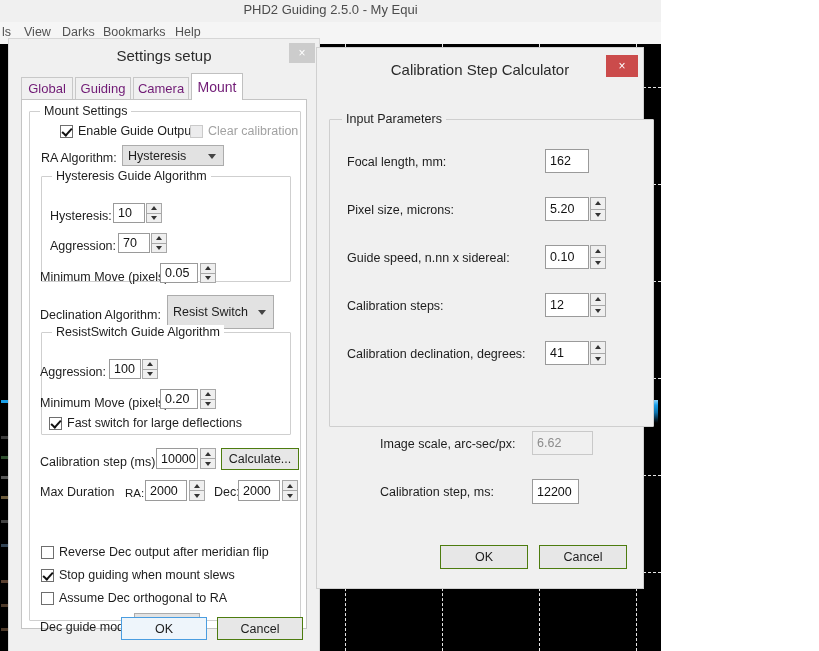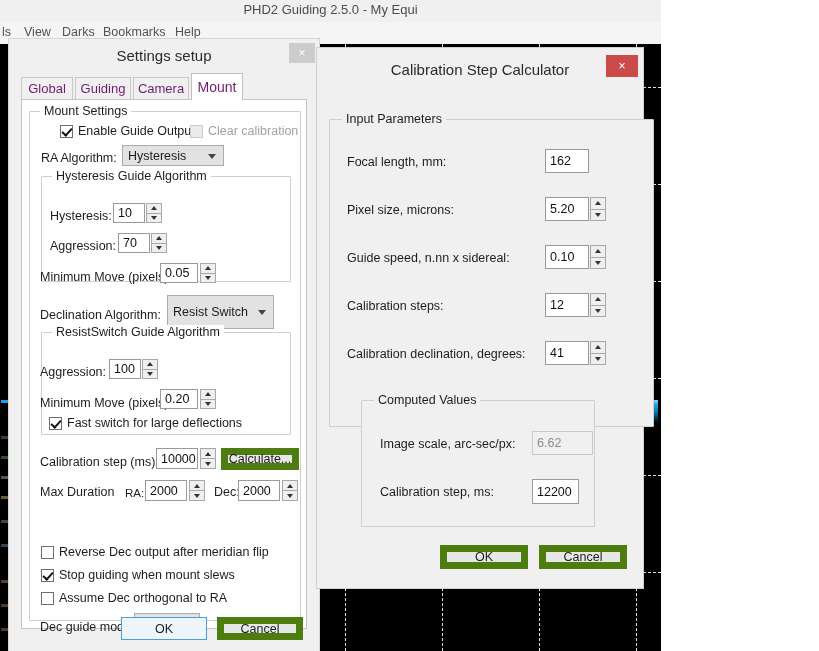--- a/index.html
+++ b/index.html
@@ -269,21 +269,21 @@
     transform: rotate(42deg);
   }
   .cbtext { font-size: 12.5px; color: #1d1d1d; }
   .cbtext.disabled { color: #a2a2a2; }
 
   
   .btn {
     position: absolute;
     box-sizing: border-box;
     background: #e7e7e7;
-    border: 7px solid #4d7c0f;
+    border: 1px solid #4d7c0f;
     display: flex;
     align-items: center;
     justify-content: center;
     font-size: 12.5px;
     color: #1d1d1d;
     white-space: nowrap;
   }
   .btn.focused {
     border: 1px solid #4a9de0;
     background: #eef5fb;
@@ -550,23 +550,20 @@
   <div class="field" style="left:228px; top:293px; width:44px; height:24px;">41</div>
   <div class="spin" style="left:273px; top:293px; height:24px;">
     <div>
         <i class="arrow-up"></i>
       </div>
     <div>
         <i class="arrow-dn"></i>
       </div>
   </div>
 
-  <div class="groupbox" style="left:44px; top:352px; width:234px; height:127px; background:#f0f0f0;">
-    <div class="group-label on-gray" style="left:12px; top:-8px;">Computed Values</div>
-  </div>
 
   <div class="lbl" style="left:63px; top:390px;">Image scale, arc-sec/px:</div>
   <div class="field readonly" style="left:215px; top:383px; width:61px; height:24px;">6.62</div>
 
   <div class="lbl" style="left:63px; top:438px;">Calibration step, ms:</div>
   <div class="field" style="left:215px; top:431px; width:47px; height:25px;">12200</div>
 
   <div class="btn" style="left:123px; top:497px; width:88px; height:24px;">OK</div>
   <div class="btn" style="left:222px; top:497px; width:88px; height:24px;">Cancel</div>
 </div>

